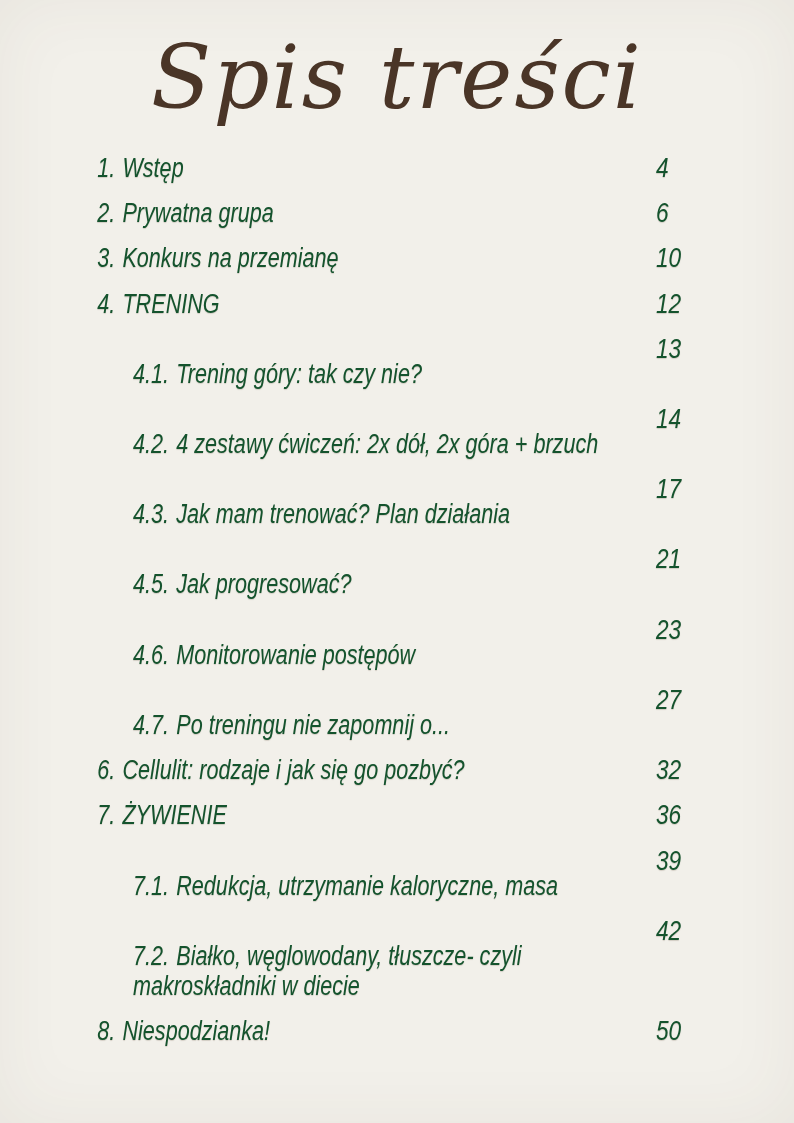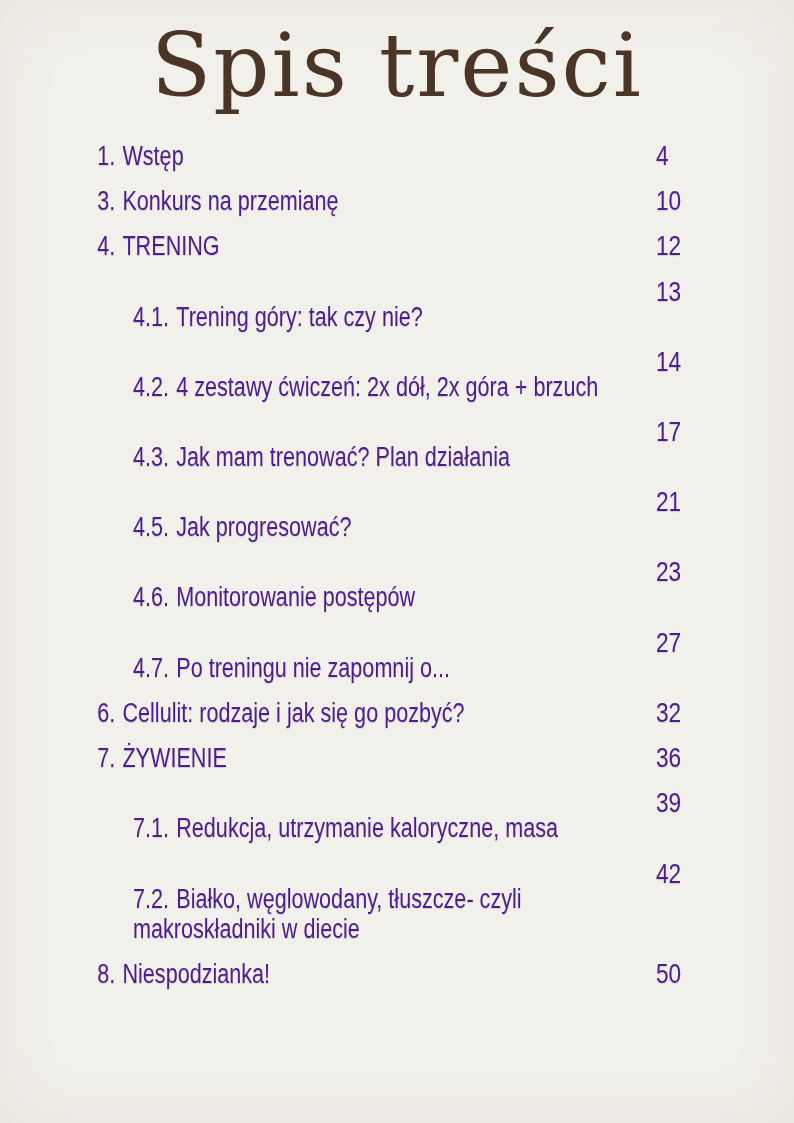--- a/index.html
+++ b/index.html
@@ -9,21 +9,22 @@
     font-family: "Liberation Sans", sans-serif;
     overflow: hidden;
   }
   .page {
     position: relative;
     width: 794px;
     height: 1123px;
     box-sizing: border-box;
     background: #f2f0ea;
     box-shadow: inset 0 0 70px rgba(90,70,50,0.06);
-    padding-top: 18px;
+    padding-top: 30px;
+    font-style: italic;
   }
   .page-title {
     margin: 0 0 26px 0;
     text-align: center;
     font-family: "DejaVu Serif", serif;
     font-weight: 400;
     font-size: 88px;
     line-height: 1.1;
     letter-spacing: 2px;
     color: #4a3527;
@@ -32,21 +33,21 @@
     list-style: none;
     margin: 0;
     padding: 0 86px 0 86px;
   }
   .toc-row {
     display: flex;
     align-items: flex-start;
     margin-bottom: 15px;
     font-size: 27px;
     line-height: 1.12;
-    color: #4c1d95;
+    color: #14532d;
     text-shadow: 0 1px 1px rgba(70,50,30,0.18);
   }
   .entry {
     flex: 1 1 0;
     min-width: 0;
     display: block;
   }
   .entry-inner {
     display: inline-block;
     white-space: pre;
@@ -72,20 +73,24 @@
 </style>
 </head>
 <body>
 
 <div class="page">
   <h1 class="page-title">Spis treści</h1>
   <ol class="toc">
       <li class="toc-row lvl0">
         <span class="entry"><span class="entry-inner"><span class="num">1.</span><span class="label">Wstęp</span></span></span>
         <span class="page-num"><span class="page-num-inner">4</span></span>
+      </li>
+      <li class="toc-row lvl0">
+        <span class="entry"><span class="entry-inner"><span class="num">2.</span><span class="label">Prywatna grupa</span></span></span>
+        <span class="page-num"><span class="page-num-inner">6</span></span>
       </li>
       <li class="toc-row lvl0">
         <span class="entry"><span class="entry-inner"><span class="num">3.</span><span class="label">Konkurs na przemianę</span></span></span>
         <span class="page-num"><span class="page-num-inner">10</span></span>
       </li>
       <li class="toc-row lvl0">
         <span class="entry"><span class="entry-inner"><span class="num">4.</span><span class="label">TRENING</span></span></span>
         <span class="page-num"><span class="page-num-inner">12</span></span>
       </li>
       <li class="toc-row lvl1">

